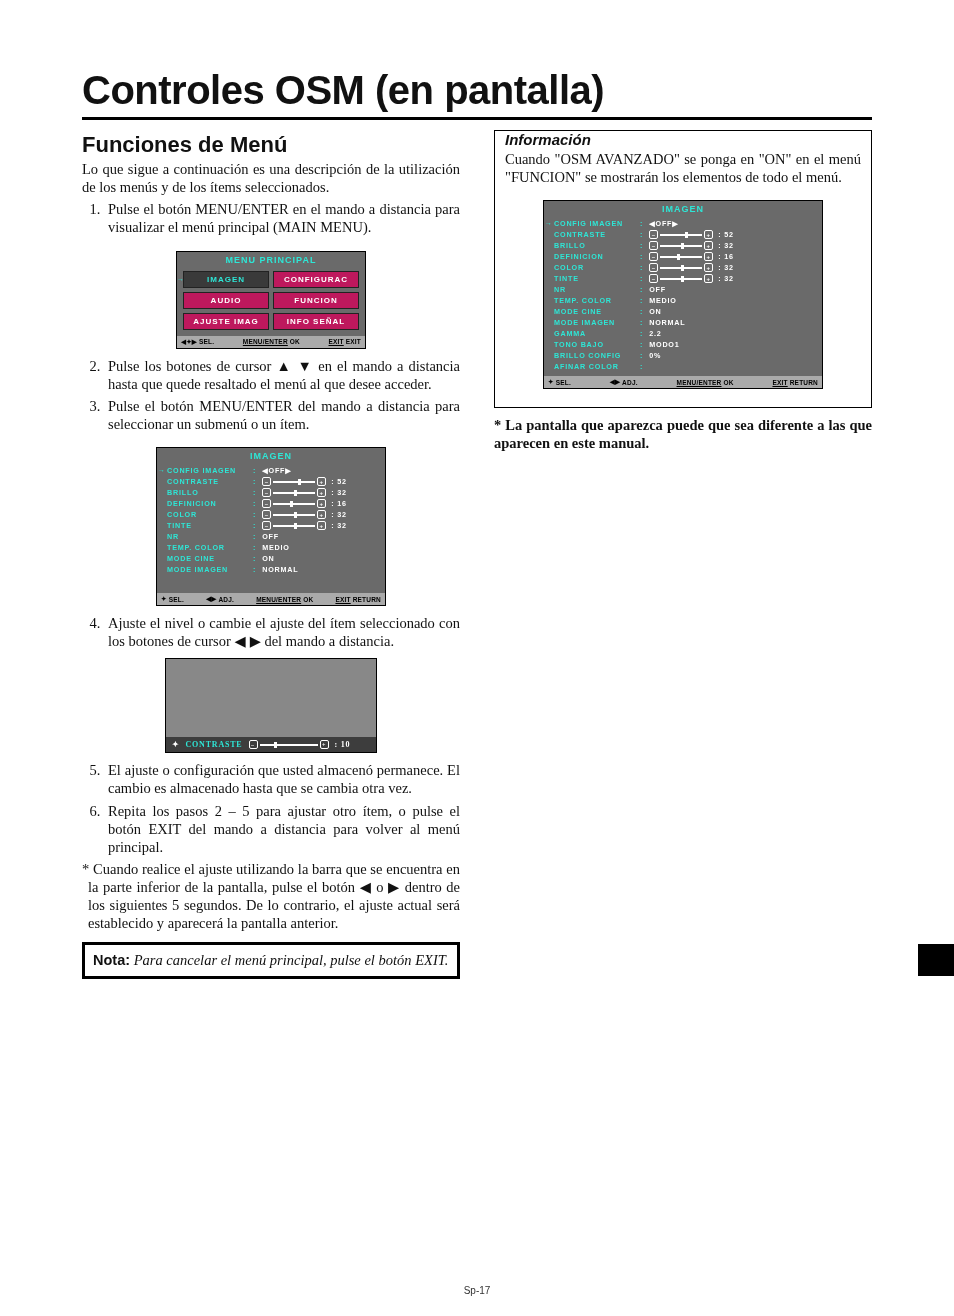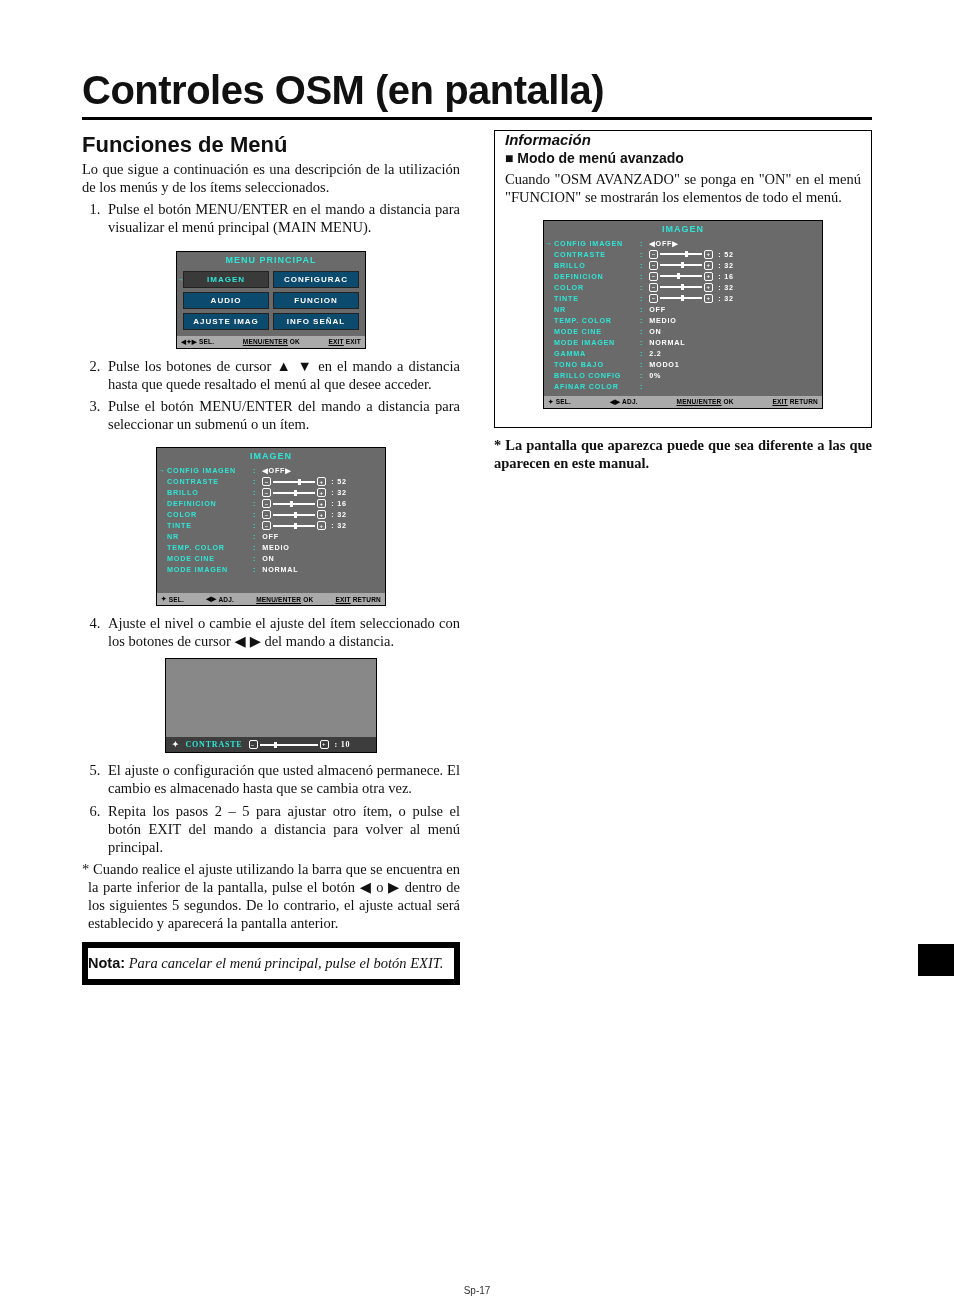--- a/index.html
+++ b/index.html
@@ -38,21 +38,21 @@
   .col{flex:1;min-width:0;}
   h2.sec{
     font-family:Arial,Helvetica,sans-serif;
     font-weight:700;font-size:22px;
     margin:2px 0 2px 0;
   }
   p.body{font-size:14.5px;line-height:1.25;margin:0 0 4px 0;text-align:justify;}
   ol.steps{margin:2px 0 0 0;padding:0 0 0 22px;font-size:14.5px;line-height:1.25;}
   ol.steps>li{margin:0 0 4px 0;text-align:justify;padding-left:4px;}
   .noteframe{
-    border:6px solid #000000;padding:6px 0;margin-top:10px;font-size:14.5px;line-height:1.25;
+    border:3px solid #000000;padding:6px 8px;margin-top:10px;font-size:14.5px;line-height:1.25;
   }
   .noteframe b{font-family:Arial,Helvetica,sans-serif;font-weight:900;font-style:normal;}
   .noteframe span.it{font-style:italic;}
   .arrow{font-family:Arial,Helvetica,sans-serif;}
   
   .infobox{border:1px solid #000;padding:0 10px 10px 10px;}
   .infobox h3{
     font-family:Arial,Helvetica,sans-serif;font-weight:700;font-style:italic;
     font-size:15px;margin:0 0 2px 0;
   }
@@ -78,21 +78,21 @@
     background:#aaa;color:#000;font-size:6.5px;font-weight:700;
     display:flex;gap:6px;justify-content:space-between;
     padding:2px 4px;letter-spacing:0.2px;
     white-space:nowrap;
   }
   .osd .ftr span{display:inline-flex;align-items:center;gap:2px;}
   .osd .ftr b{font-weight:900;}
   
   .mm{display:grid;grid-template-columns:1fr 1fr;gap:4px;padding:4px 6px 6px 6px;}
   .mm .cell{
-    background:#0c4a6e;border:1px solid #222;color:#fff;
+    background:#be185d;border:1px solid #222;color:#fff;
     font-size:8px;font-weight:700;letter-spacing:1px;text-align:center;
     padding:3px 2px;position:relative;
   }
   .mm .cell.sel{background:#3a3a3a;color:var(--osd-cyan);}
   .mm .cur{position:absolute;left:-7px;top:3px;color:var(--osd-cyan);font-size:7px;}
   
   .il{padding:2px 6px 18px 10px;font-size:7.2px;font-weight:700;letter-spacing:0.8px;}
   .il .row{display:flex;align-items:center;height:11px;}
   .il .lab{color:var(--osd-cyan);width:86px;flex:0 0 86px;white-space:nowrap;}
   .il .lab.sel::before{content:"→";position:absolute;margin-left:-9px;color:var(--osd-cyan);font-size:7px;}
@@ -324,21 +324,20 @@
       </p>
 
       <div class="noteframe">
         <b>Nota:</b><span class="it"> Para cancelar el menú principal, pulse el botón EXIT.</span>
       </div>
     </div>
 
     <div class="col">
       <div class="infobox">
         <h3>Información</h3>
-        <p class="subh">Modo de menú avanzado</p>
         <p>Cuando "OSM AVANZADO" se ponga en "ON" en el menú "FUNCION" se mostrarán los elementos de todo el menú.</p>
 
         <div class="osd wide">
           <div class="hdr">IMAGEN</div>
           <div class="il" id="il-adv" style="padding-bottom:4px;">
               <div class="row">
                 <span class="lab sel">CONFIG IMAGEN</span>
                 <span class="col2">
                   <span class="colon">:</span>
                   <span> ◀OFF▶</span>

